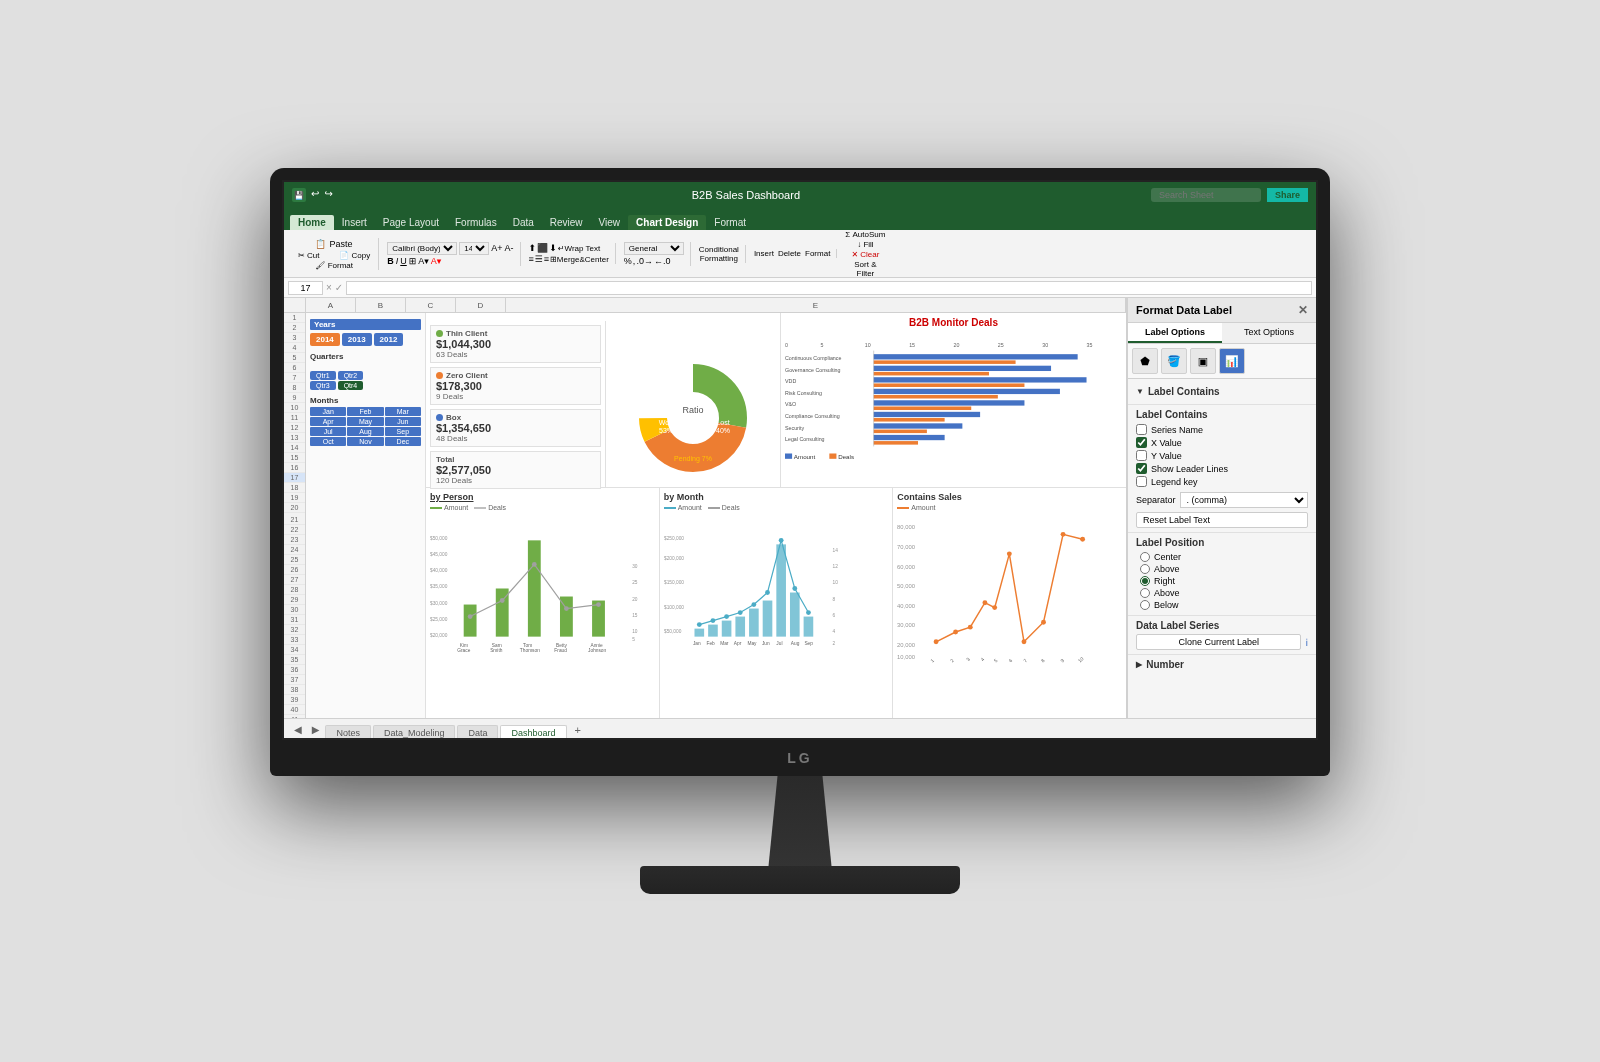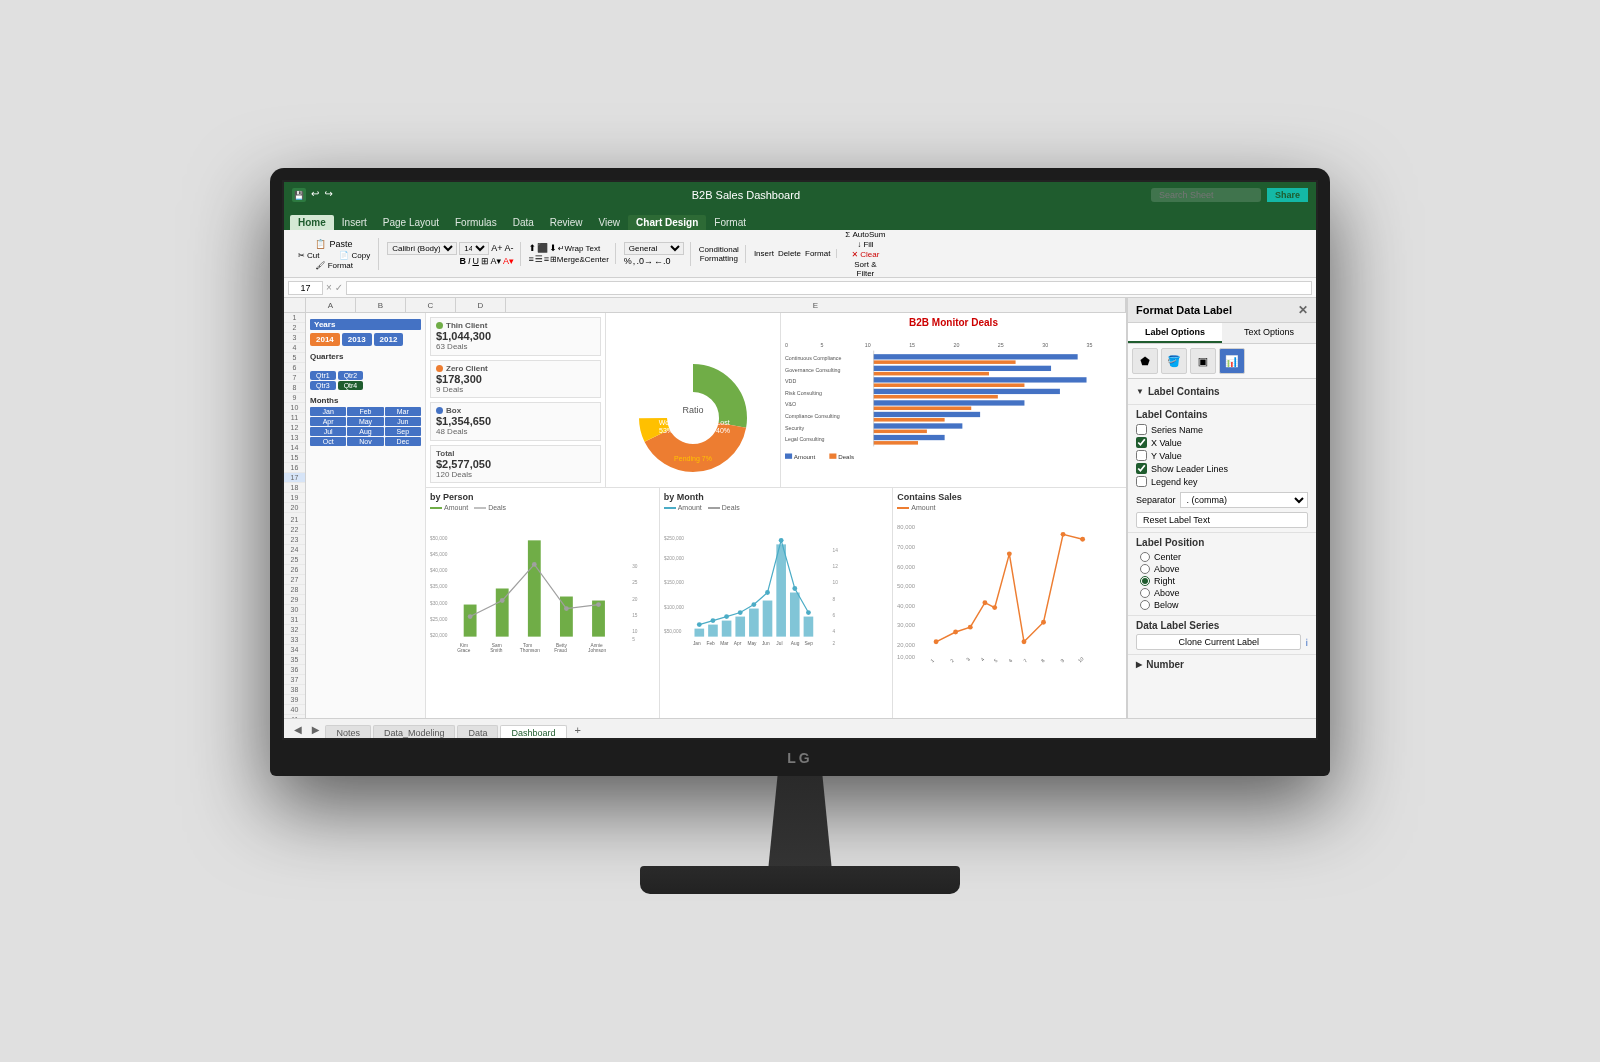--- a/index.html
+++ b/index.html
@@ -49,21 +49,21 @@
 
         <div style="display:flex;flex-direction:column;align-items:center;border-right:1px solid #d0d0d0;padding:0 8px;gap:1px;">
           <button style="background:none;border:none;cursor:pointer;font-size:9px;padding:1px 4px;">📋 Paste</button>
           <div style="display:flex;gap:20px;">
             <button style="background:none;border:none;cursor:pointer;font-size:8px;">✂ Cut</button>
             <button style="background:none;border:none;cursor:pointer;font-size:8px;">📄 Copy</button>
           </div>
           <button style="background:none;border:none;cursor:pointer;font-size:8px;">🖌 Format</button>
         </div>
 
-        <div style="display:flex;flex-direction:column;border-right:1px solid #d0d0d0;padding:0 6px;gap:1px;align-items:flex-end;">
+        <div style="display:flex;flex-direction:column;border-right:1px solid #d0d0d0;padding:0 6px;gap:1px;">
           <div style="display:flex;gap:2px;align-items:center;">
             <select style="font-size:8px;border:1px solid #ccc;width:70px;">
               <option>Calibri (Body)</option>
             </select>
             <select style="font-size:8px;border:1px solid #ccc;width:30px;">
               <option>14</option>
             </select>
             <button style="background:none;border:none;cursor:pointer;font-size:9px;">A+</button>
             <button style="background:none;border:none;cursor:pointer;font-size:9px;">A-</button>
           </div>
@@ -219,21 +219,21 @@
                   <div style="background:#4472c4;color:white;font-size:7px;text-align:center;padding:1px;border-radius:1px;cursor:pointer;">Oct</div>
                   <div style="background:#4472c4;color:white;font-size:7px;text-align:center;padding:1px;border-radius:1px;cursor:pointer;">Nov</div>
                   <div style="background:#4472c4;color:white;font-size:7px;text-align:center;padding:1px;border-radius:1px;cursor:pointer;">Dec</div>
                 </div>
               </div>
 
               <div style="flex:1;display:flex;flex-direction:column;overflow:hidden;">
 
                 <div style="display:flex;height:175px;border-bottom:1px solid #e0e0e0;gap:0;">
 
-                  <div style="display:flex;flex-direction:column;width:180px;padding:4px;gap:4px;border-right:1px solid #e0e0e0;">
+                  <div style="display:flex;flex-direction:column;width:180px;padding:4px;gap:4px;border-right:1px solid #e0e0e0;margin-top:8px;">
                     <div style="flex:1;border:1px solid #e0e0e0;padding:3px 5px;background:#fafafa;">
                       <div style="display:flex;align-items:center;gap:3px;font-size:8px;font-weight:bold;color:#555;">
                         <span style="width:7px;height:7px;background:#70ad47;border-radius:50%;display:inline-block;"></span>
                         <span>Thin Client</span>
                       </div>
                       <div style="font-size:11px;font-weight:bold;color:#333;">$1,044,300</div>
                       <div style="font-size:8px;color:#666;">63 Deals</div>
                     </div>
                     <div style="flex:1;border:1px solid #e0e0e0;padding:3px 5px;background:#fafafa;">
                       <div style="display:flex;align-items:center;gap:3px;font-size:8px;font-weight:bold;color:#555;">
@@ -326,21 +326,21 @@
                       <rect x="100" y="116" width="50" height="4" fill="#ed7d31"></rect>
 
                       <line x1="100" y1="14" x2="100" y2="122" stroke="#999" stroke-width="0.5"></line>
                     </svg>
                   </div>
                 </div>
 
                 <div style="display:flex;flex:1;gap:0;overflow:hidden;">
 
                   <div style="flex:1;border-right:1px solid #e0e0e0;padding:4px;overflow:hidden;">
-                    <div style="font-size:9px;font-weight:bold;color:#333;margin-bottom:2px;">by Person</div>
+                    <div style="font-size:9px;font-weight:bold;color:#333;margin-bottom:2px;text-decoration:underline;">by Person</div>
                     <div style="display:flex;gap:6px;font-size:7px;color:#666;margin-bottom:2px;">
                       <span style="display:flex;align-items:center;gap:2px;"><span style="width:12px;height:2px;background:#70ad47;display:inline-block;"></span> Amount</span>
                       <span style="display:flex;align-items:center;gap:2px;"><span style="width:12px;height:2px;background:#c0c0c0;display:inline-block;"></span> Deals</span>
                     </div>
                     <svg width="100%" height="155" viewBox="0 0 280 155">
 
                       <text x="0" y="15" font-size="6" fill="#999">$50,000</text>
                       <text x="0" y="35" font-size="6" fill="#999">$45,000</text>
                       <text x="0" y="55" font-size="6" fill="#999">$40,000</text>
                       <text x="0" y="75" font-size="6" fill="#999">$35,000</text>

